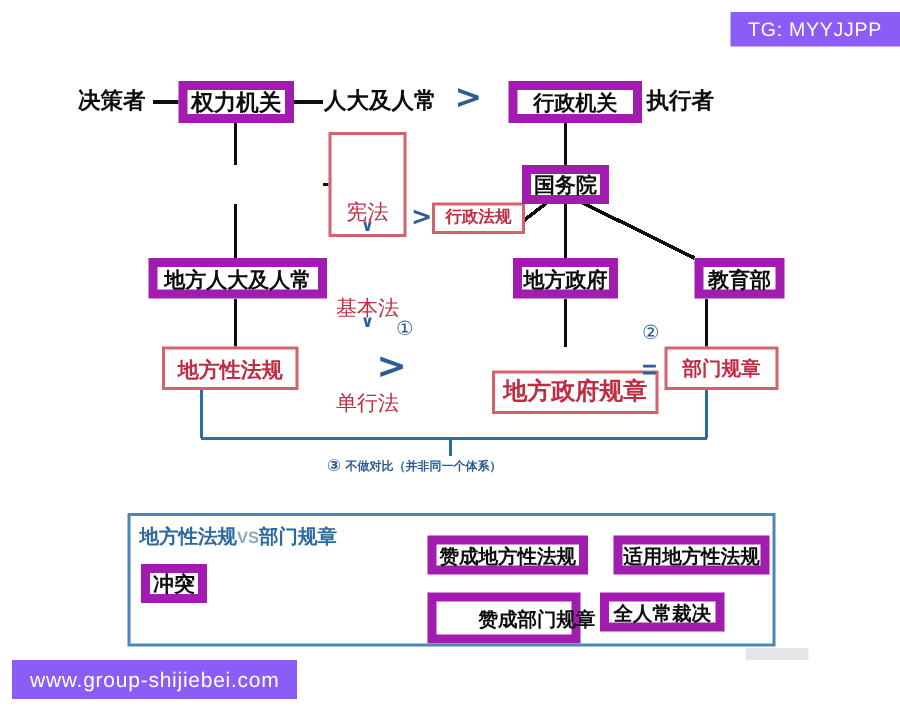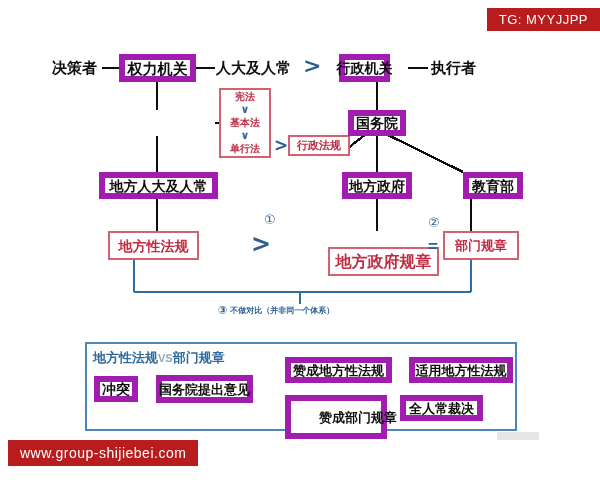--- a/index.html
+++ b/index.html
@@ -66,24 +66,25 @@
     box-sizing: border-box;
     border: 2px solid #d4616f;
     background: #ffffff;
     display: flex;
     flex-direction: column;
     align-items: center;
     justify-content: space-between;
     padding: 2px 0;
   }
   #law-stack .lw {
-    font-size: 10px;
-    font-weight: bold;
+    font-size: 14px;
+    font-weight: normal;
     color: #bf2d43;
     line-height: 1;
+    margin-top: 42px;
   }
   #law-stack .vchev {
     color: #2f5f9e;
     font-size: 11px;
     font-weight: bold;
     line-height: 0.7;
   }
 
   
   .chev {
@@ -148,21 +149,21 @@
     line-height: 1;
   }
   #panel-title .vs {
     color: #8fa8bd;
     font-size: 11px;
   }
 
   
   .wm {
     position: absolute;
-    background: #b91c1c;
+    background: #8b5cf6;
     color: #ffffff;
     display: flex;
     align-items: center;
     justify-content: center;
     line-height: 1;
     letter-spacing: 0.5px;
   }
   #tg-tag {
     right: 0;
     top: 8px;
@@ -256,21 +257,21 @@
     <span class="vchev">∨</span>
     <span class="lw">基本法</span>
     <span class="vchev">∨</span>
     <span class="lw">单行法</span>
   </div>
 
   <div class="chev" style="left:274px; top:137px; font-size:17px;">&gt;</div>
 
   <div class="node red" style="left:288px; top:135px; width:62px; height:21px; font-size:11px;">行政法规</div>
 
-  <div class="node black" style="left:339px; top:54px; width:51px; height:28px; font-size:14px;">行政机关</div>
+  <div class="node black" style="left:339px; top:54px; width:89px; height:28px; font-size:14px;">行政机关</div>
 
   <div class="plain" style="left:431px; top:60px; font-size:15px;">执行者</div>
 
   <div class="node black" style="left:348px; top:110px; width:58px; height:26px; font-size:14px;">国务院</div>
 
   <div class="node black" style="left:342px; top:172px; width:70px; height:27px; font-size:14px;">地方政府</div>
 
   <div class="node black" style="left:463px; top:172px; width:60px; height:27px; font-size:14px;">教育部</div>
 
   <div class="node red" style="left:328px; top:231px; width:111px; height:29px; font-size:16px;margin-top:16px;">地方政府规章</div>
@@ -291,27 +292,26 @@
   </div>
 
   <div id="bottom-panel"></div>
 
   <div id="panel-title">
     <span>地方性法规</span><span class="vs">VS</span><span>部门规章</span>
   </div>
 
   <div class="node black" style="left:94px; top:376px; width:44px; height:26px; font-size:14px;">冲突</div>
 
-  <div class="node black" style="left:156px; top:375px; width:97px; height:28px; font-size:13px;">国务院提出意见</div>
 
   <div class="node black" style="left:409px; top:357px; width:104px; height:26px; font-size:13px;">适用地方性法规</div>
 
   <div class="node black" style="left:285px; top:357px; width:107px; height:26px; font-size:13px;">赞成地方性法规</div>
 
-  <div class="node black" style="left:285px; top:395px; width:102px; height:44px; font-size:13px;padding-left:44px;">赞成部门规章</div>
+  <div class="node black" style="left:285px; top:395px; width:102px; height:34px; font-size:13px;padding-left:44px;">赞成部门规章</div>
 
   <div class="node black" style="left:400px; top:395px; width:83px; height:26px; font-size:13px;">全人常裁决</div>
 
   <div class="wm" id="tg-tag">TG: MYYJJPP</div>
 
   <div class="wm" id="site-tag">www.group-shijiebei.com</div>
 
   <div id="faint-wm"></div>
 
 </div>

